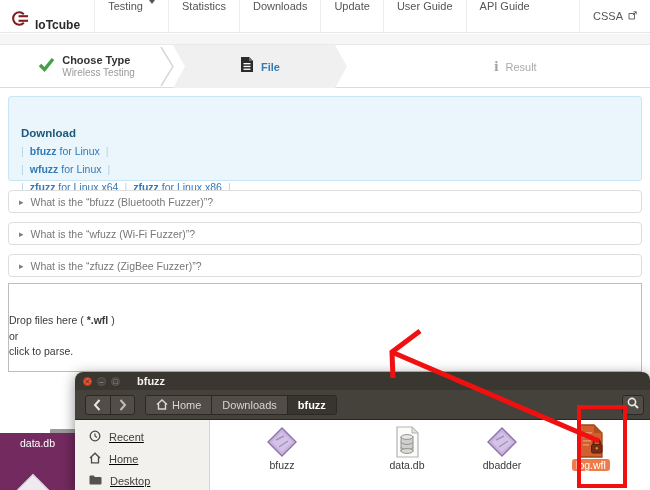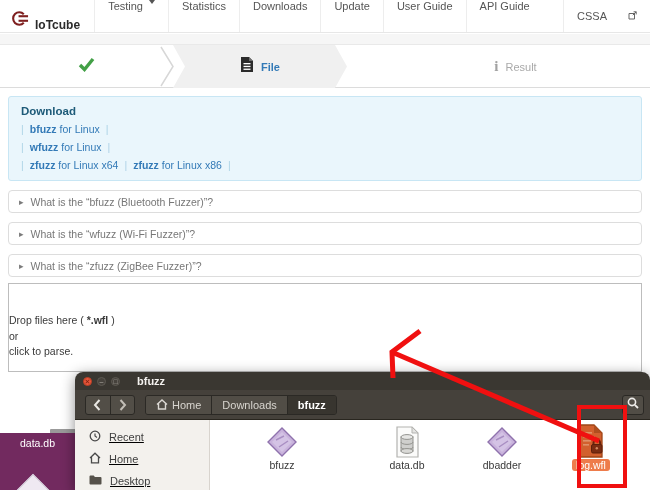--- a/index.html
+++ b/index.html
@@ -12,21 +12,21 @@
   .nav { position:absolute; left:0; top:0; width:650px; height:33px; background:#fff;
          border-bottom:1px solid #e7e7e7; display:flex; align-items:stretch; }
   .brand { display:flex; align-items:flex-end; gap:6px; padding:0 14px 0 10px; }
   .brand-text { font-size:12px; font-weight:bold; color:#2b2b2b; }
   .nav-item { display:flex; align-items:flex-start; padding:0 13px; font-size:11px; color:#555;
               border-left:1px solid #ededed; cursor:pointer; }
   .nav-item:last-of-type { border-right:1px solid #ededed; }
   .caret-down { width:0; height:0; border-left:3.5px solid transparent; border-right:3.5px solid transparent;
                 border-top:4px solid #555; margin-left:6px; }
   .nav-spacer { flex:1; }
-  .nav-right { display:flex; align-items:center; gap:21px; padding:0 13px; font-size:11px; color:#555;
+  .nav-right { display:flex; align-items:center; gap:5px; padding:0 13px; font-size:11px; color:#555;
                border-left:1px solid #ededed; cursor:pointer; }
   
   .strip { position:absolute; left:0; top:34px; width:650px; height:11px; background:#f6f6f6;
            border-bottom:1px solid #e9e9e9; }
   
   .stepper { position:absolute; left:0; top:45px; width:650px; height:43px; background:#fff;
              border-bottom:1px solid #dcdcdc; }
   .step2-bg { position:absolute; left:173px; top:0; width:174px; height:43px; background:#f0f0f0;
               clip-path:polygon(0 0, 162px 0, 174px 50%, 162px 100%, 0 100%, 12px 50%); }
   .chev-sep { position:absolute; left:160px; top:0; }
@@ -35,21 +35,21 @@
   .step2 { left:173px; width:174px; }
   .step3 { left:347px; width:303px; padding-left:34px; }
   .step-title { font-size:11px; font-weight:bold; color:#333; line-height:13px; }
   .step-sub { font-size:10px; color:#9a9a9a; line-height:12px; }
   .step-file-label { font-size:11px; color:#337ab7; font-weight:bold; }
   .step-result-label { font-size:11px; color:#a9a9a9; }
   .info-i { font-size:15px; font-weight:bold; color:#a2a2a2; font-family:"Liberation Serif", serif; }
   
   .dl { position:absolute; left:8px; top:96px; width:634px; height:85px; background:#eaf6fc;
         border:1px solid #c8e6f4; border-radius:3px; padding:8px 12px; }
-  .dl-title { font-size:11.5px; font-weight:bold; color:#1d5a78; margin-bottom:6px; }
+  .dl-title { font-size:11.5px; font-weight:bold; color:#1d5a78; margin-bottom:6px;margin-top:22px; }
   .dl-row { font-size:10.5px; margin-top:6px; display:flex; align-items:center; gap:6px; }
   .dl-sep { color:#aed3e6; }
   .dl-link { color:#337ab7; text-decoration:none; cursor:pointer; }
   .dl-link b { font-weight:bold; }
   
   .faq { position:absolute; left:8px; width:634px; height:23px; background:#fff; border:1px solid #ddd;
          border-radius:4px; display:flex; align-items:center; padding-left:10px; font-size:10.5px;
          color:#777; cursor:pointer; }
   .faq .tri { font-size:9px; color:#7a7a7a; margin-right:7px; }
   
@@ -155,20 +155,24 @@
       <svg width="15" height="43" viewBox="0 0 15 43">
         <polyline points="1,2 13,21.5 1,41" fill="none" stroke="#d7d7d7" stroke-width="1.5"></polyline>
       </svg>
     </span>
     <div class="step step1">
       <span>
         <svg width="17" height="15" viewBox="0 0 17 15">
           <polyline points="2,8 6.5,12.5 15,2" fill="none" stroke="#43a047" stroke-width="3.4"></polyline>
         </svg>
       </span>
+      <span>
+        <div class="step-title">Choose Type</div>
+        <div class="step-sub">Wireless Testing</div>
+      </span>
     </div>
     <div class="step step2">
       <span>
         <svg width="14" height="17" viewBox="0 0 14 17">
           <path d="M1 1 h8 l4 4 v11 h-12 z" fill="#2b2b2b"></path>
           <path d="M9 1 l4 4 h-4 z" fill="#6e6e6e"></path>
           <rect x="3.5" y="7" width="7" height="1.3" fill="#fff"></rect>
           <rect x="3.5" y="9.8" width="7" height="1.3" fill="#fff"></rect>
           <rect x="3.5" y="12.6" width="7" height="1.3" fill="#fff"></rect>
         </svg>

